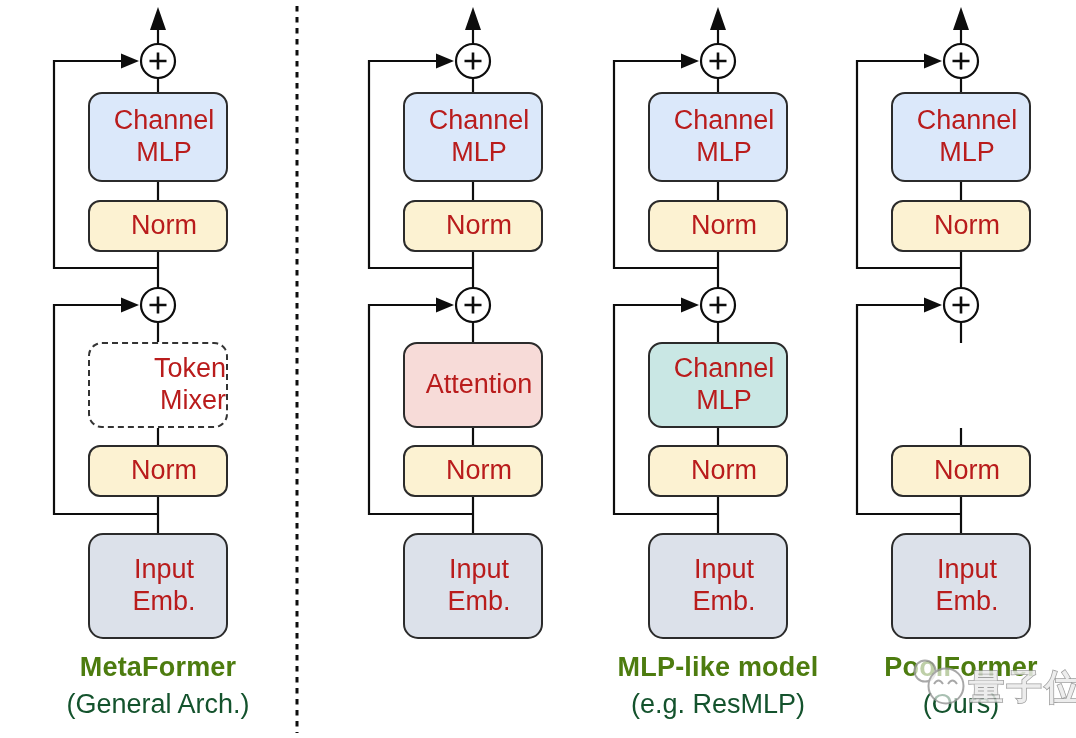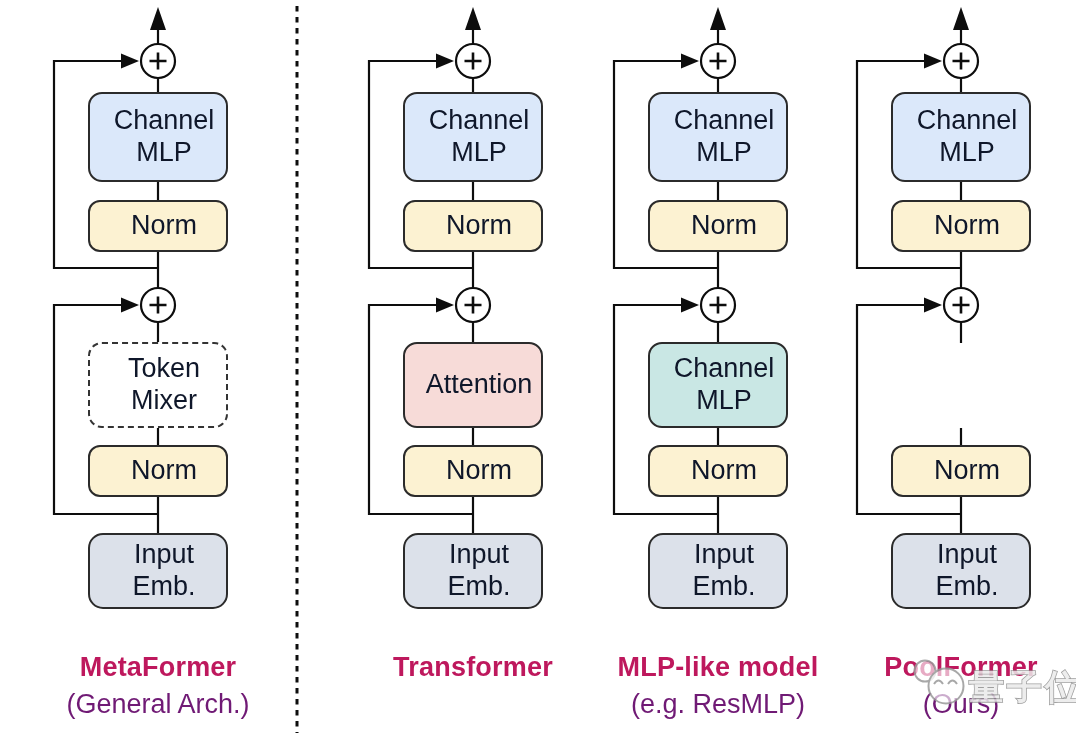--- a/index.html
+++ b/index.html
@@ -4,39 +4,39 @@
 <style>
   html,body{margin:0;padding:0;background:#ffffff;}
   .canvas{
     position:relative;width:1076px;height:738px;background:#ffffff;overflow:hidden;
     font-family:"Liberation Sans","DejaVu Sans",sans-serif;color:#111;
   }
   svg.layer{position:absolute;left:0;top:0;width:1076px;height:738px;}
   .box{
     position:absolute;width:140px;box-sizing:border-box;
     display:flex;align-items:center;justify-content:center;text-align:center;
-    font-size:27px;line-height:1.18;color:#0f172a;
+    font-size:27px;line-height:1.18;color:#b91c1c;
     border:2.2px solid #2b2b2b;border-radius:14px;z-index:2;padding-left:12px;
   }
   .b-cmlp{top:92px;height:90px;background:#dbe8fa;}
   .b-norm1{top:200px;height:52px;background:#fcf2d2;border-radius:12px;}
   .b-mixer{top:342px;height:86px;}
   .b-norm2{top:445px;height:52px;background:#fcf2d2;border-radius:12px;}
-  .b-input{top:533px;height:76px;background:#dce1ea;border-radius:15px;}
-  .mx-dashed{background:#ffffff;border-style:dashed;border-width:2px;border-color:#333;}
+  .b-input{top:533px;height:106px;background:#dce1ea;border-radius:15px;}
+  .mx-dashed{background:#ffffff;border-style:dashed;border-width:2px;border-color:#333;text-align:right;}
   .mx-attention{background:#f7dbd8;}
   .mx-spatial{background:#c9e7e4;}
   .mx-pooling{background:#e5ddef;}
   .caption{
     position:absolute;width:280px;text-align:center;z-index:2;
-    font-size:27px;font-weight:bold;top:652px;color:#be185d;letter-spacing:.2px;
+    font-size:27px;font-weight:bold;top:652px;color:#4d7c0f;letter-spacing:.2px;
   }
   .subcaption{
     position:absolute;width:280px;text-align:center;z-index:2;
-    font-size:27px;font-weight:normal;top:689px;color:#701a75;
+    font-size:27px;font-weight:normal;top:689px;color:#14532d;
   }
   .wm-text{
     font-family:"DejaVu Sans","Liberation Sans",sans-serif;
     font-size:35px;font-weight:bold;letter-spacing:3px;
     fill:rgba(255,255,255,0.82);stroke:#8f8f8f;stroke-width:1.6px;paint-order:stroke;
   }
 </style>
 </head>
 <body>
 
@@ -89,21 +89,20 @@
   <div class="box b-norm2" style="left:88px">Norm</div>
   <div class="box b-input" style="left:88px">Input Emb.</div>
   <div class="caption" style="left:18px">MetaFormer</div>
   <div class="subcaption" style="left:18px">(General Arch.)</div>
 
   <div class="box b-cmlp" style="left:403px">Channel MLP</div>
   <div class="box b-norm1" style="left:403px">Norm</div>
   <div class="box b-mixer mx-attention" style="left:403px">Attention</div>
   <div class="box b-norm2" style="left:403px">Norm</div>
   <div class="box b-input" style="left:403px">Input Emb.</div>
-  <div class="caption" style="left:333px">Transformer</div>
 
   <div class="box b-cmlp" style="left:648px">Channel MLP</div>
   <div class="box b-norm1" style="left:648px">Norm</div>
   <div class="box b-mixer mx-spatial" style="left:648px">Channel MLP</div>
   <div class="box b-norm2" style="left:648px">Norm</div>
   <div class="box b-input" style="left:648px">Input Emb.</div>
   <div class="caption" style="left:578px">MLP-like model</div>
   <div class="subcaption" style="left:578px">(e.g. ResMLP)</div>
 
   <div class="box b-cmlp" style="left:891px">Channel MLP</div>

